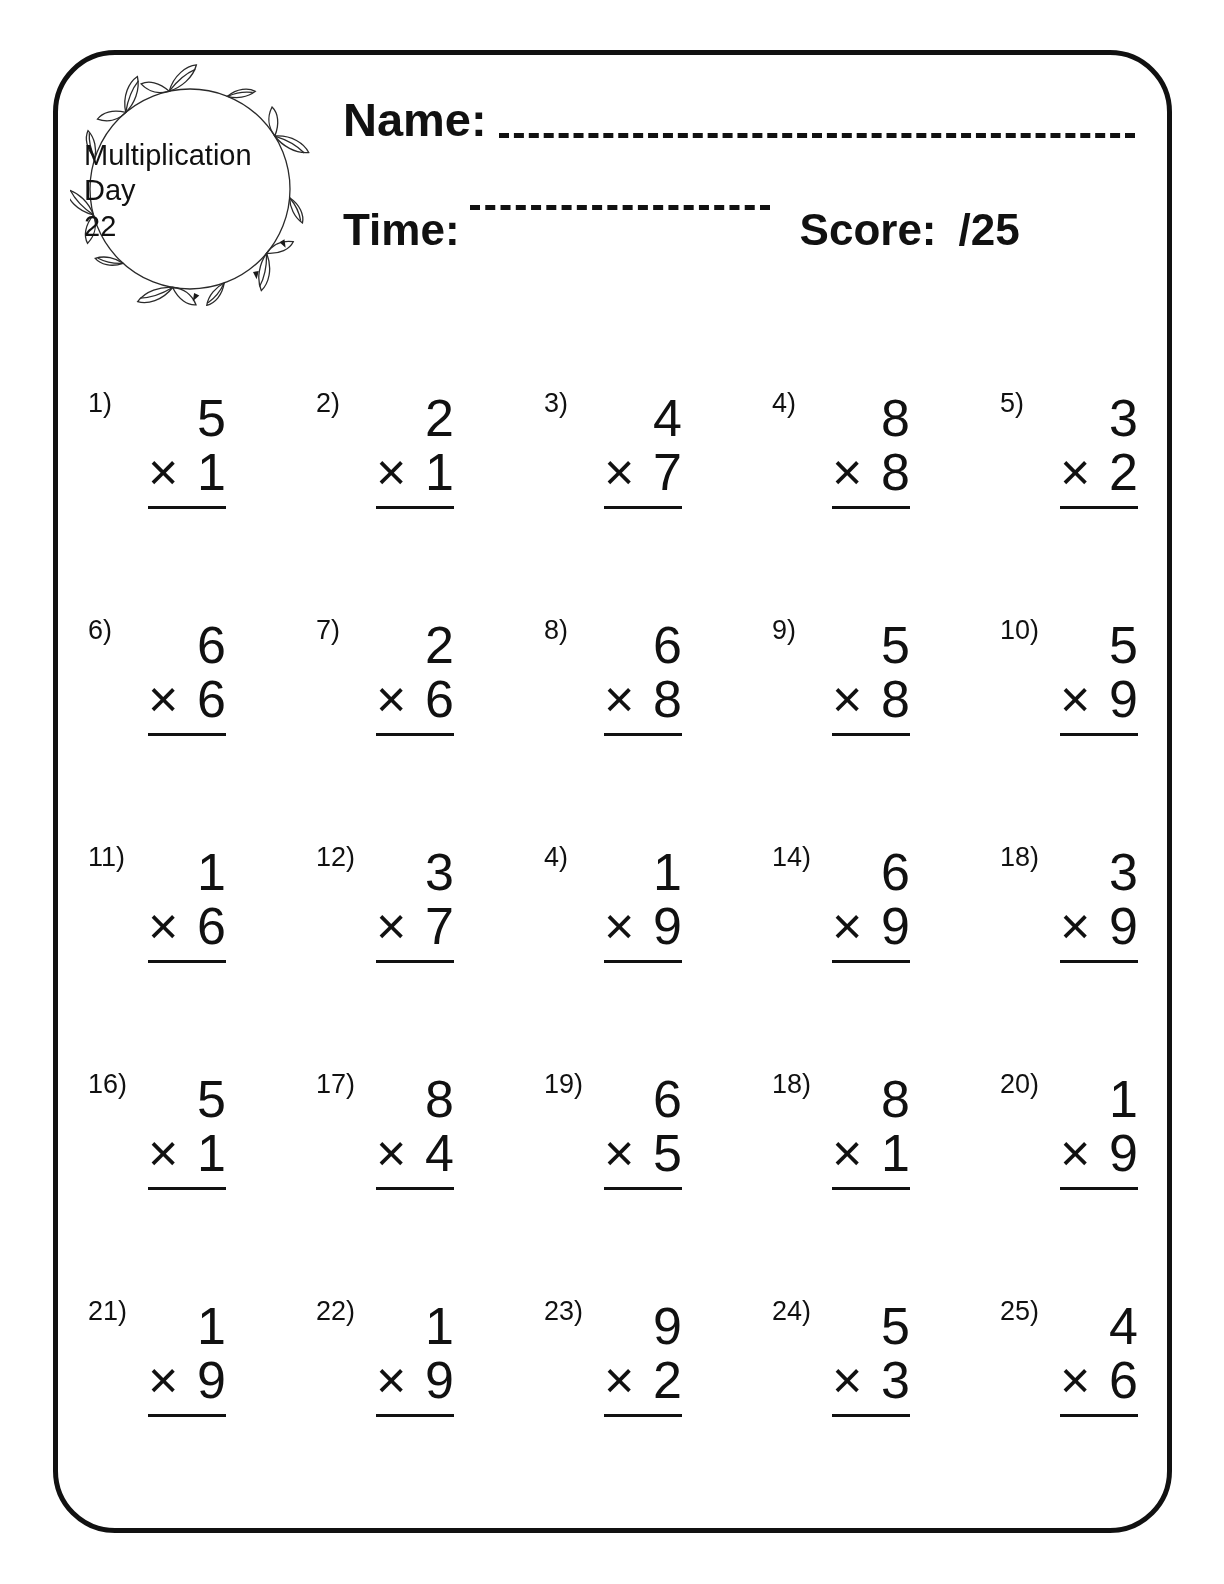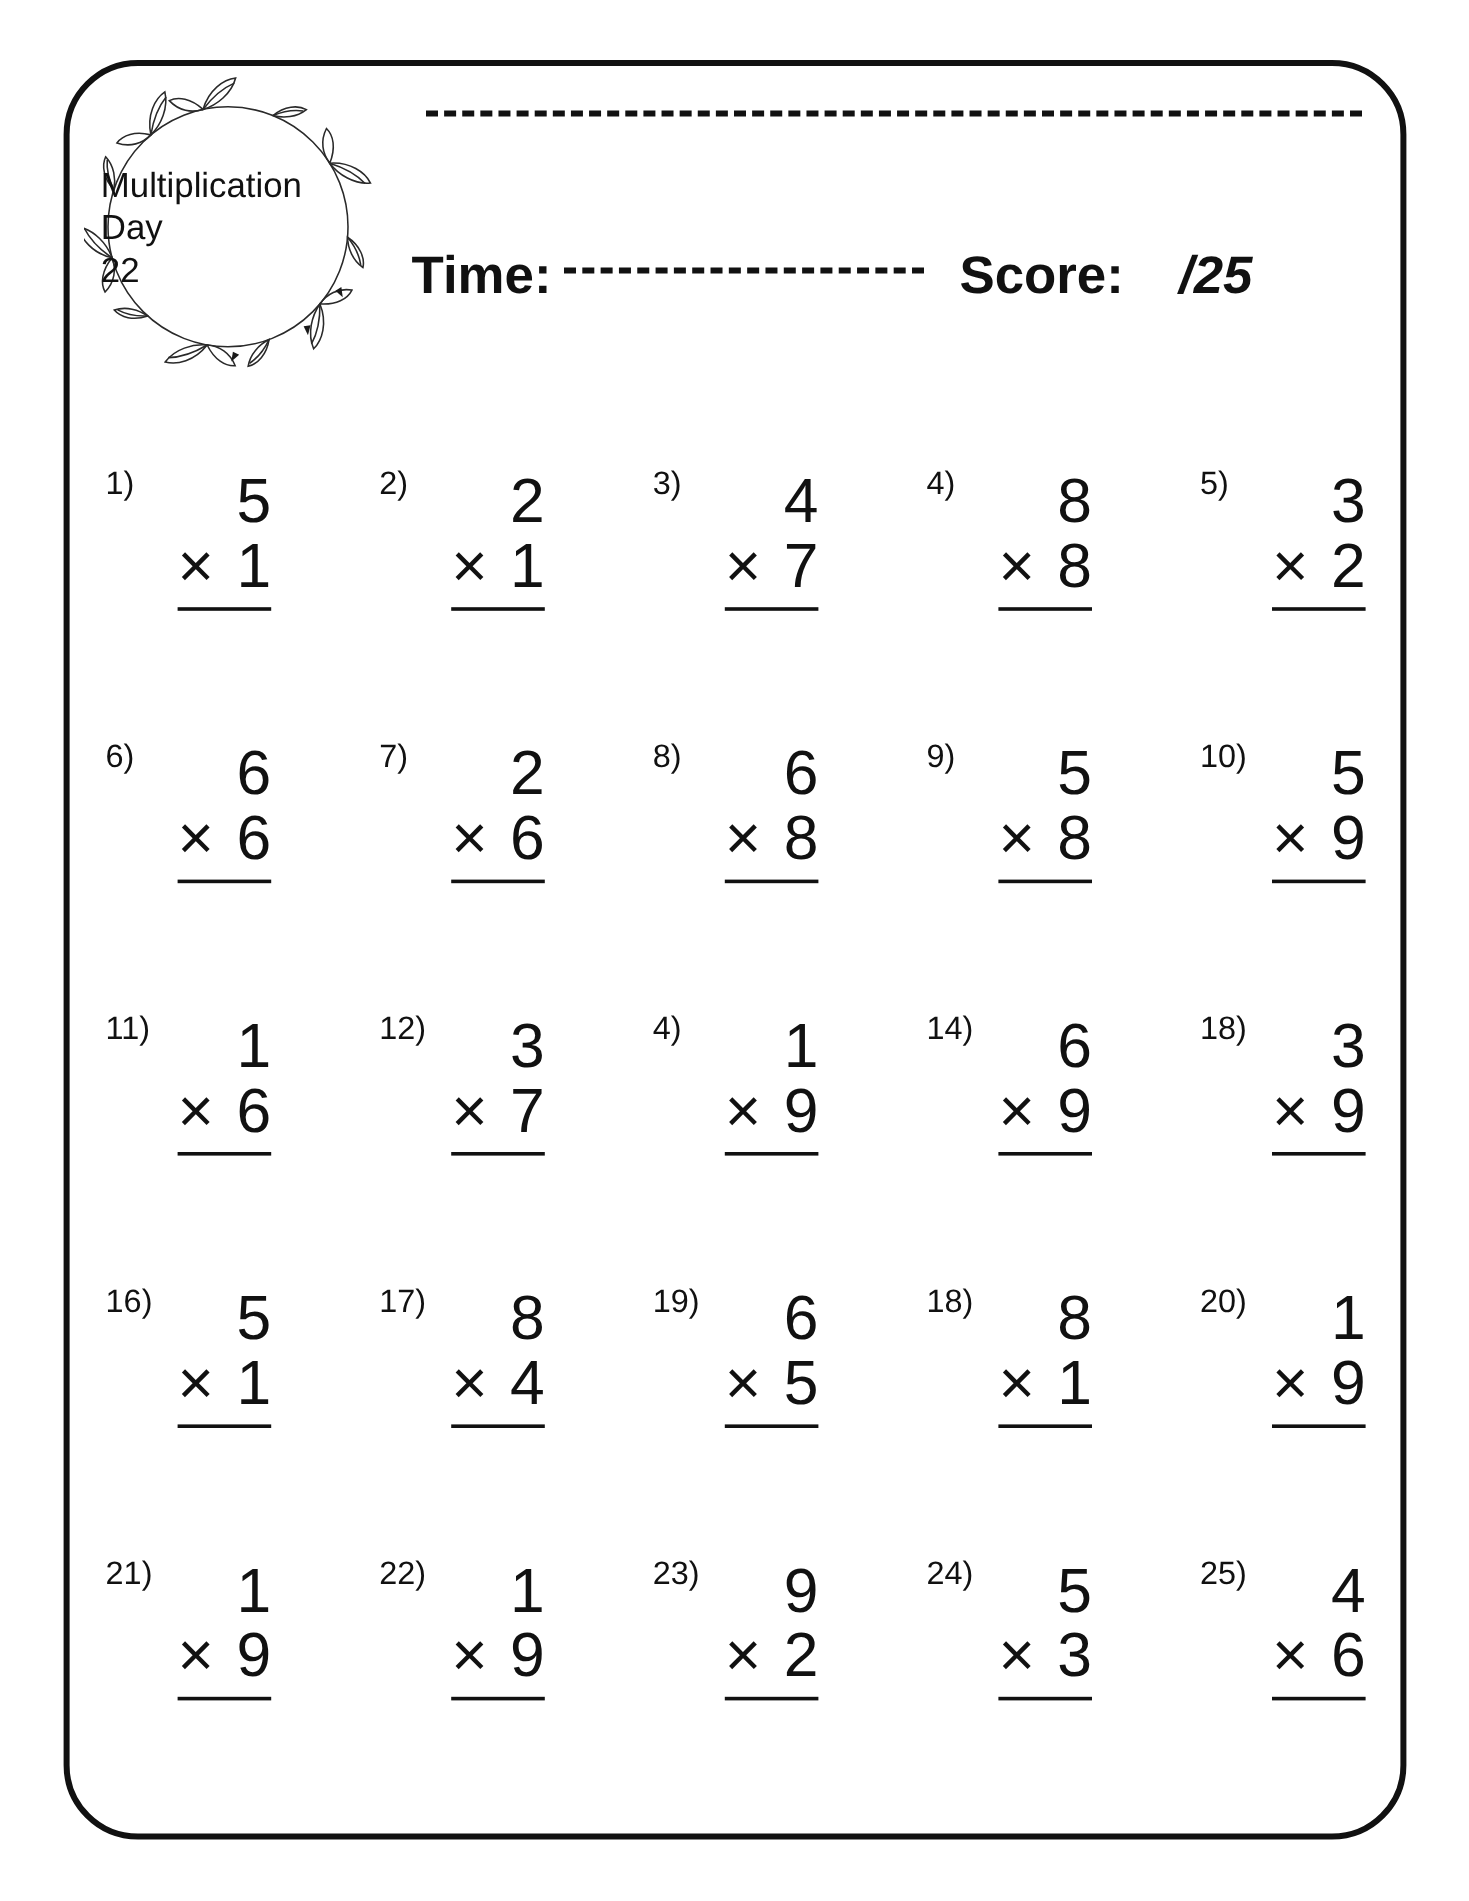--- a/index.html
+++ b/index.html
@@ -20,28 +20,28 @@
   .logo-text{
     position:absolute;left:14px;top:76px;width:212px;text-align:left;
     font-size:29px;line-height:1.22;color:#111;letter-spacing:0px;
   }
   
   .name-row{
     position:absolute;left:343px;top:92px;width:792px;display:flex;align-items:flex-end;
     font-size:47px;font-weight:600;
   }
   .time-row{
-    position:absolute;left:343px;top:205px;width:792px;display:flex;align-items:center;
+    position:absolute;left:343px;top:205px;width:792px;display:flex;align-items:flex-start;
     font-size:44px;font-weight:600;
   }
   .dash-line{border-bottom:5px dashed #111;height:0;margin-bottom:9px;}
   .name-line{flex:1;margin-left:12px;}
   .time-line{width:300px;margin-left:10px;}
   .score-label{margin-left:30px;}
-  .score-value{margin-left:46px;font-weight:600;font-style:italic;}
+  .score-value{margin-left:22px;font-weight:600;}
   
   .grid{
     position:absolute;left:88px;top:386px;
     display:grid;grid-template-columns:repeat(5,228px);grid-auto-rows:227px;
   }
   .cell{position:relative;}
   .pnum{position:absolute;left:0;top:2px;font-size:27px;color:#111;}
   .prob{margin-left:60px;width:78px;padding-top:6px;}
   .top-op{text-align:right;font-size:52px;line-height:1.0;}
   .bot-row{
@@ -88,20 +88,21 @@
     <use href="#accent" transform="rotate(118 120 127)"></use>
   </svg>
   <div class="logo-text">
     <div>Multiplication</div>
     <div>Day</div>
     <div>22</div>
   </div>
 </div>
 
 <div class="name-row">
+  <span>Name:</span>
   <div class="dash-line name-line"></div>
 </div>
 
 <div class="time-row">
   <span>Time:</span>
   <div class="dash-line time-line"></div>
   <span class="score-label">Score:</span>
   <span class="score-value">/25</span>
 </div>
 

